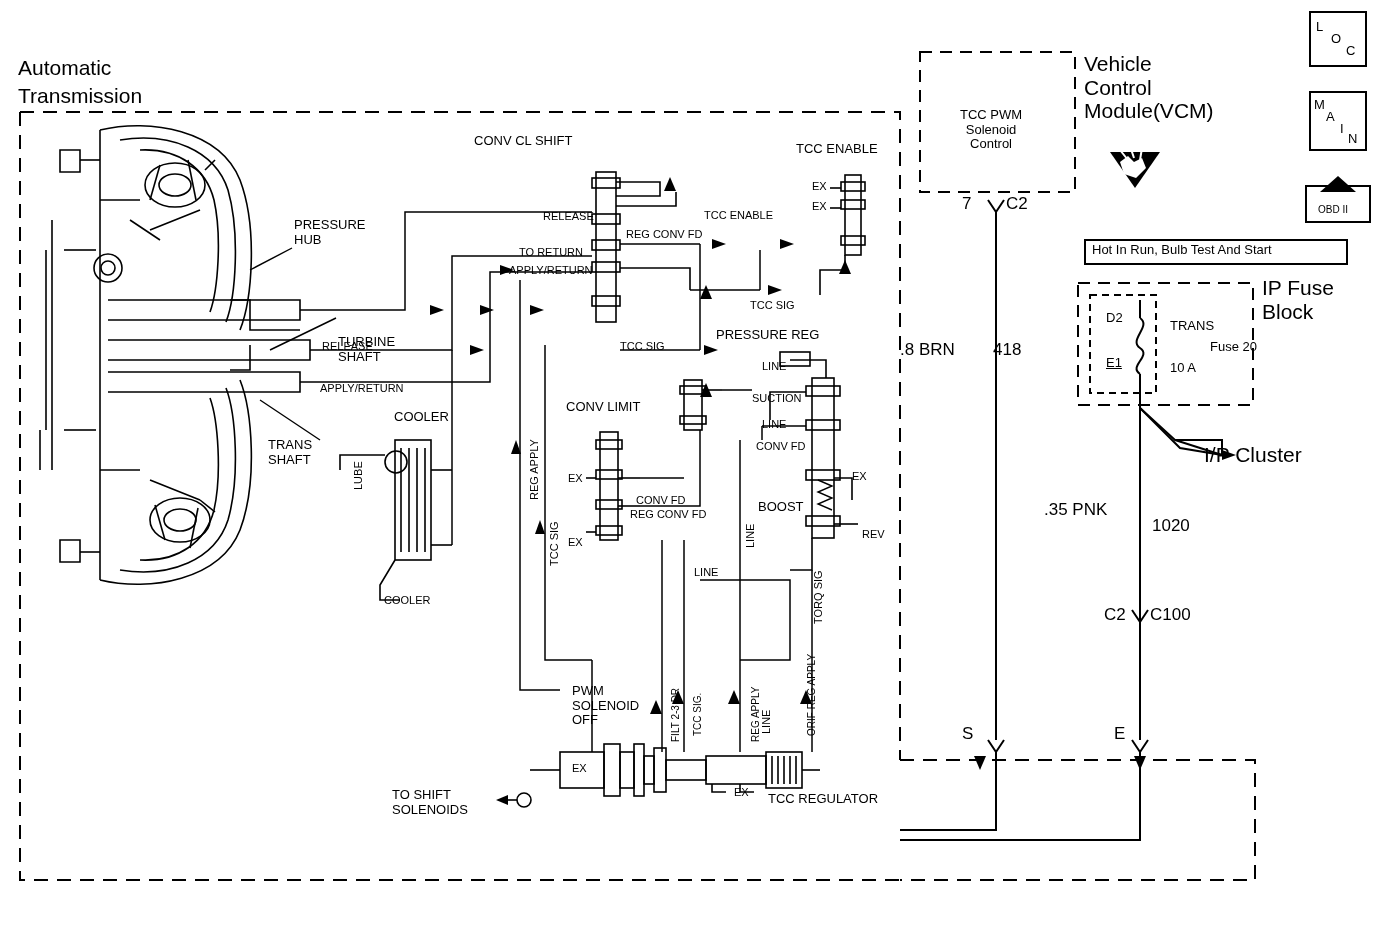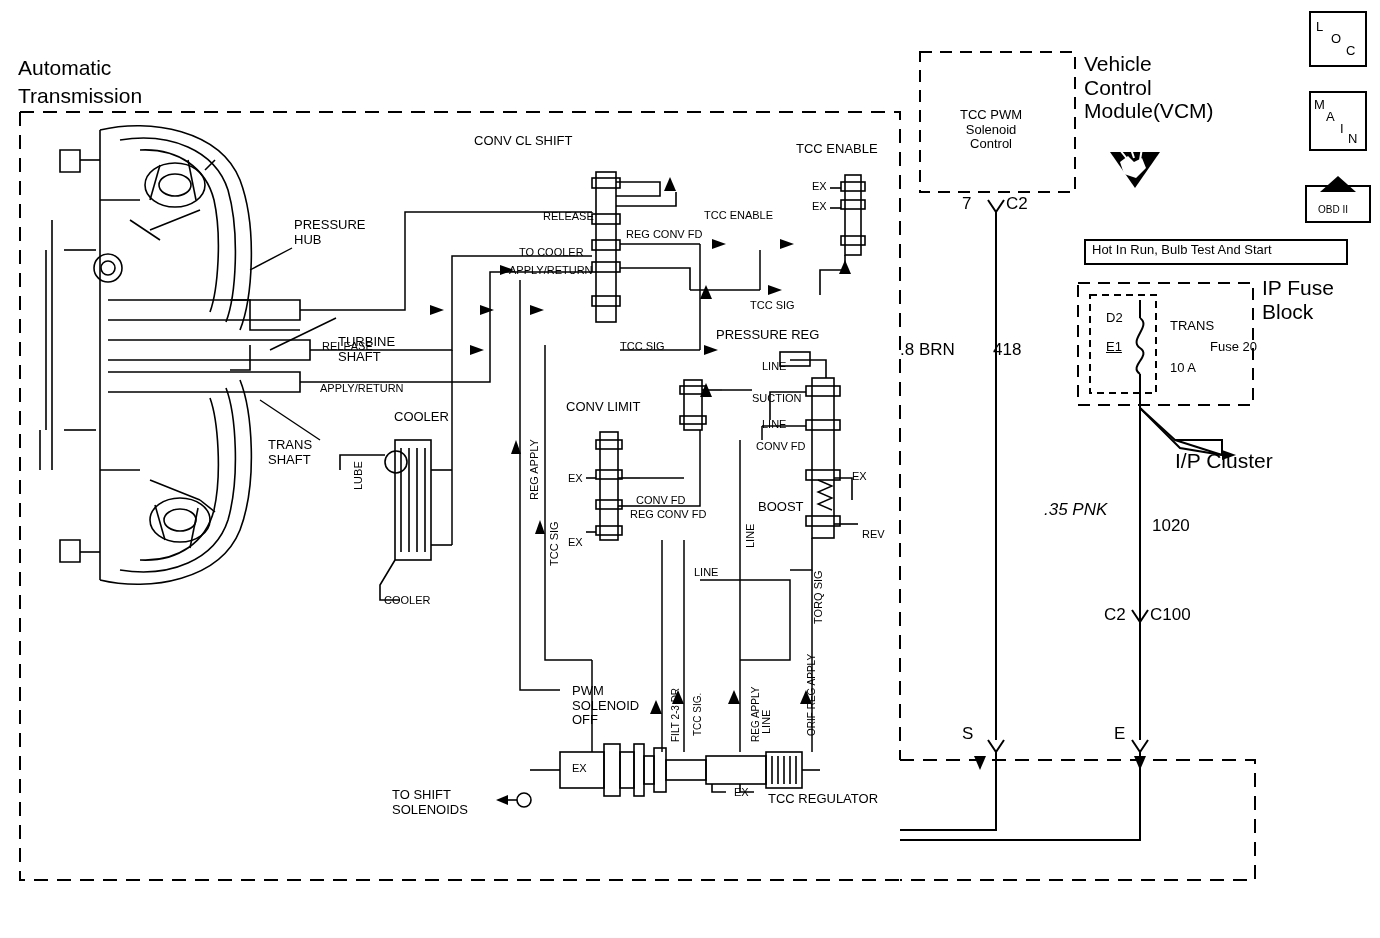--- a/index.html
+++ b/index.html
@@ -319,21 +319,21 @@
   <div class="lbl med" style="left:796px; top:142px;">TCC ENABLE</div>
   <div class="lbl med" style="left:566px; top:400px;">CONV LIMIT</div>
   <div class="lbl med" style="left:716px; top:328px;">PRESSURE REG</div>
   <div class="lbl med" style="left:758px; top:500px;">BOOST</div>
   <div class="lbl med" style="left:768px; top:792px;text-align:right;">TCC REGULATOR</div>
   <div class="lbl med" style="left:572px; top:684px;">PWM
 SOLENOID
 OFF</div>
 
   <div class="lbl small" style="left:543px; top:210px;">RELEASE</div>
-  <div class="lbl small" style="left:519px; top:246px;">TO COOLER</div>
+  <div class="lbl small" style="left:519px; top:246px;">TO RETURN</div>
   <div class="lbl small" style="left:509px; top:264px;">APPLY/RETURN</div>
   <div class="lbl small" style="left:626px; top:228px;">REG CONV FD</div>
   <div class="lbl small" style="left:704px; top:209px;">TCC ENABLE</div>
   <div class="lbl small" style="left:750px; top:299px;">TCC SIG</div>
   <div class="lbl small" style="left:620px; top:340px;">TCC SIG</div>
   <div class="lbl small" style="left:812px; top:180px;">EX</div>
   <div class="lbl small" style="left:812px; top:200px;">EX</div>
 
   <div class="lbl small" style="left:762px; top:360px;">LINE</div>
   <div class="lbl small" style="left:752px; top:392px;">SUCTION</div>
@@ -368,29 +368,29 @@
   <div class="lbl huge" style="left:1084px; top:52px;">Vehicle
 Control
 Module(VCM)</div>
   <div class="lbl big" style="left:962px; top:194px;">7</div>
   <div class="lbl big" style="left:1006px; top:194px;">C2</div>
 
   <div class="lbl med" style="left:1092px; top:243px;">Hot In Run, Bulb Test And Start</div>
   <div class="lbl huge" style="left:1262px; top:276px;">IP Fuse
 Block</div>
   <div class="lbl med" style="left:1106px; top:311px;">D2</div>
-  <div class="lbl med" style="left:1106px; top:340px;text-decoration:underline;">E1</div>
+  <div class="lbl med" style="left:1106px; top:356px;text-decoration:underline;">E1</div>
   <div class="lbl med" style="left:1170px; top:319px;">TRANS</div>
   <div class="lbl med" style="left:1166px; top:340px;margin-left:44px;">Fuse 20</div>
   <div class="lbl med" style="left:1170px; top:361px;">10 A</div>
-  <div class="lbl huge" style="left:1175px; top:443px;margin-top:6px;">I/P Cluster</div>
+  <div class="lbl huge" style="left:1204px; top:443px;">I/P Cluster</div>
 
   <div class="lbl big" style="left:900px; top:340px;">.8 BRN</div>
   <div class="lbl big" style="left:993px; top:340px;">418</div>
-  <div class="lbl big" style="left:1044px; top:500px;font-style:italic;">.35 PNK</div>
+  <div class="lbl big" style="left:1044px; top:500px;">.35 PNK</div>
   <div class="lbl big" style="left:1152px; top:500px;margin-top:16px;">1020</div>
   <div class="lbl big" style="left:1104px; top:605px;">C2</div>
   <div class="lbl big" style="left:1150px; top:605px;">C100</div>
   <div class="lbl big" style="left:962px; top:724px;">S</div>
   <div class="lbl big" style="left:1114px; top:724px;">E</div>
 
   <div class="lbl med" style="left:1316px; top:20px;">L</div>
   <div class="lbl med" style="left:1331px; top:32px;">O</div>
   <div class="lbl med" style="left:1346px; top:44px;">C</div>
 

